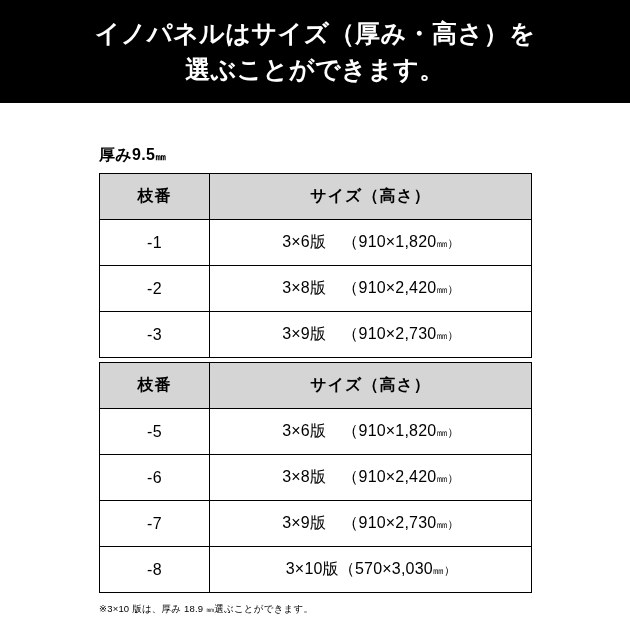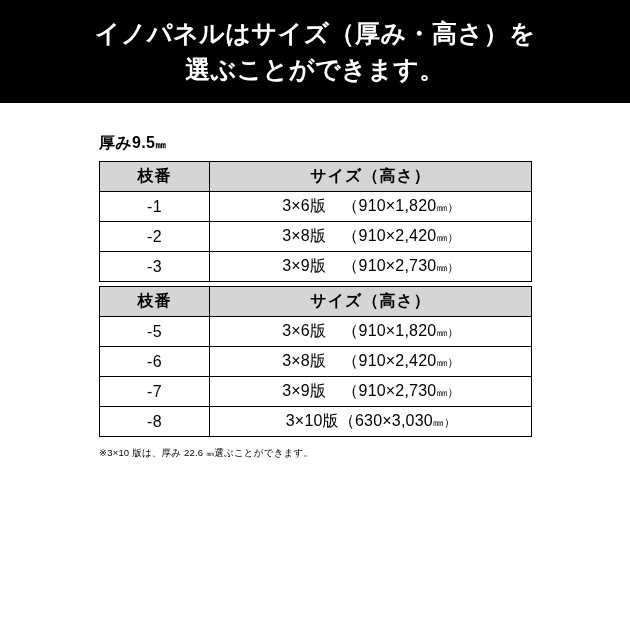--- a/index.html
+++ b/index.html
@@ -37,20 +37,21 @@
     font-weight: bold;
     letter-spacing: 0.5px;
     line-height: 1.42;
     text-align: center;
     white-space: nowrap;
   }
   
   .content {
     padding: 20px 77px 0 99px;
     box-sizing: border-box;
+    margin-top: 12px;
   }
   .section {
     margin-bottom: 4px;
   }
   .section-title {
     font-size: 16px;
     font-weight: bold;
     margin: 10px 0 7px 0;
     letter-spacing: 0.3px;
   }
@@ -60,21 +61,21 @@
     letter-spacing: 0;
   }
   table.spec {
     border-collapse: collapse;
     width: 432px;
     table-layout: fixed;
   }
   table.spec th,
   table.spec td {
     border: 1px solid #000000;
-    height: 30px;
+    height: 46px;
     font-size: 16px;
     text-align: center;
     vertical-align: middle;
     padding: 0;
     box-sizing: border-box;
   }
   table.spec th {
     background: #d5d5d5;
     font-weight: bold;
     letter-spacing: 1px;
@@ -166,22 +167,22 @@
           <tr>
             <td class="code">-6</td>
             <td class="size"><span>3×8版　（910×2,420</span><span class="mm">㎜）</span></td>
           </tr>
           <tr>
             <td class="code">-7</td>
             <td class="size"><span>3×9版　（910×2,730</span><span class="mm">㎜）</span></td>
           </tr>
           <tr>
             <td class="code">-8</td>
-            <td class="size"><span>3×10版（630×3,030</span><span class="mm">㎜）</span></td>
+            <td class="size"><span>3×10版（570×3,030</span><span class="mm">㎜）</span></td>
           </tr>
         </tbody>
       </table>
     </div>
 
-    <div class="note"><span>※3×10 版は、厚み 22.6 </span><span class="mm">㎜</span><span>選ぶことができます。</span></div>
+    <div class="note"><span>※3×10 版は、厚み 18.9 </span><span class="mm">㎜</span><span>選ぶことができます。</span></div>
 
   </div>
 </div>
 
 </body></html>

